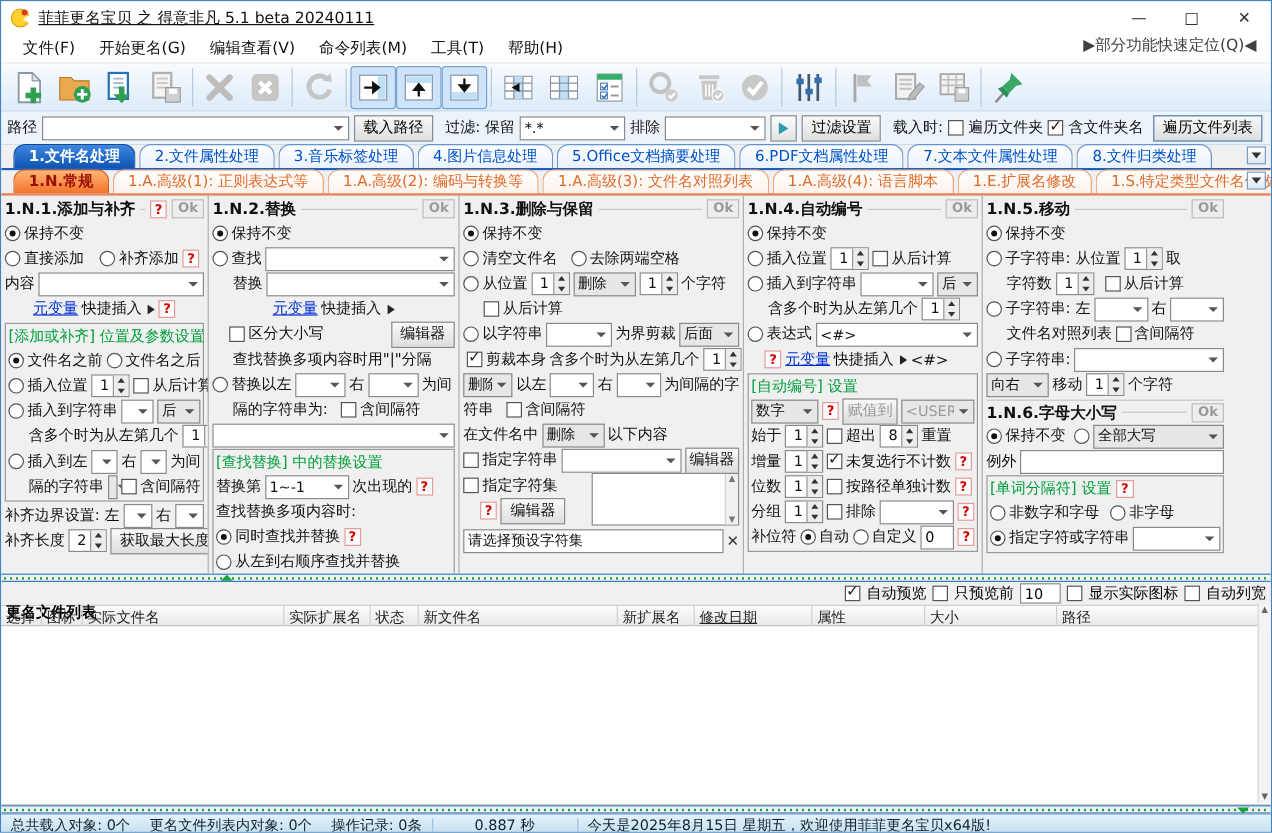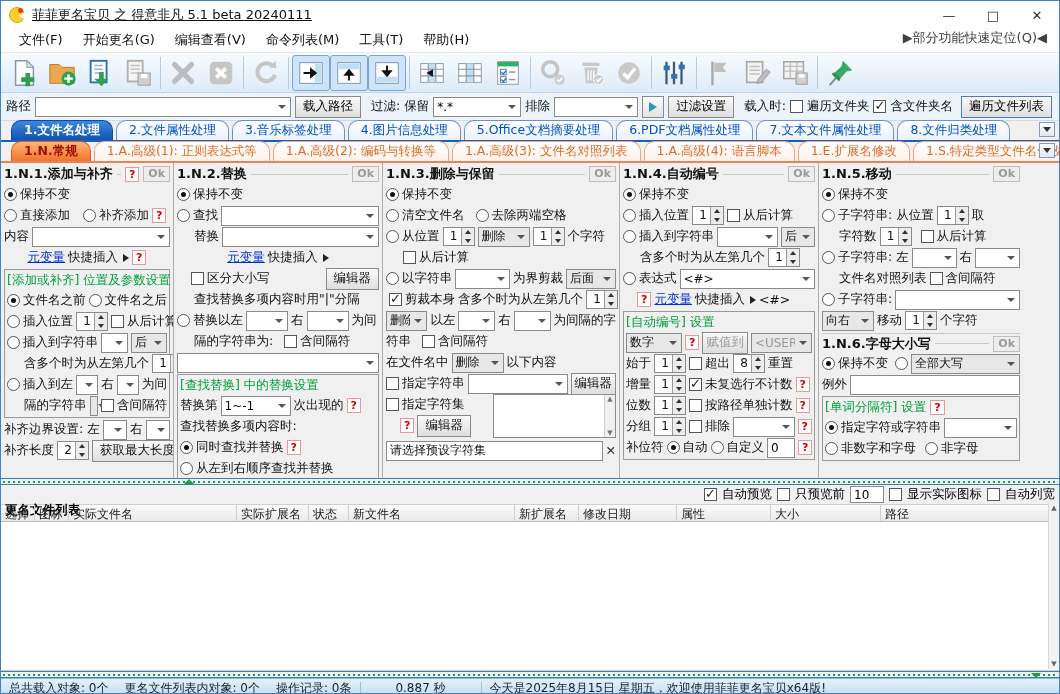--- a/index.html
+++ b/index.html
@@ -931,32 +931,32 @@
       <div class="prow">
           <span>例外</span>
           <input class="txt fx" style="">
         </div>
       <div class="grp">
         <div class="gtitle">
             <span>[单词分隔符] 设置</span>
             <span class="q">?</span>
           </div>
         <div class="prow">
+            <span class="rb"></span>
+            <span>非数字和字母</span>
+            <span class="rb" style="margin-left:6px;"></span>
+            <span>非字母</span>
+          </div>
+        <div class="prow">
             <span class="rb on"></span>
             <span>指定字符或字符串</span>
             <span class="combo fx">
               <span class="cv"></span>
               <span class="car"></span>
             </span>
-          </div>
-        <div class="prow">
-            <span class="rb"></span>
-            <span>非数字和字母</span>
-            <span class="rb" style="margin-left:6px;"></span>
-            <span>非字母</span>
           </div>
       </div>
     </div>
   </div>
 
   <div class="split">
       <div class="dots"></div>
       <span class="tri-u"></span>
     </div>
 
@@ -975,21 +975,21 @@
   </div>
 
   <div class="thead">
     <span class="th" style="width:34px;">选择</span>
     <span class="th" style="width:34px;">图标</span>
     <span class="th" style="width:168px;">实际文件名</span>
     <span class="th" style="width:72px;">实际扩展名</span>
     <span class="th" style="width:40px;">状态</span>
     <span class="th" style="width:166px;">新文件名</span>
     <span class="th" style="width:64px;">新扩展名</span>
-    <span class="th" style="width:98px;">修改日期</span>
+    <span class="th" style="width:98px;text-decoration:underline;">修改日期</span>
     <span class="th" style="width:94px;">属性</span>
     <span class="th" style="width:110px;">大小</span>
     <span class="th" style="flex:1;border-right:none;">路径</span>
   </div>
   <div class="tbody"></div>
   <div class="vscroll">
       <i>▲</i>
       <i>▼</i>
     </div>
 

